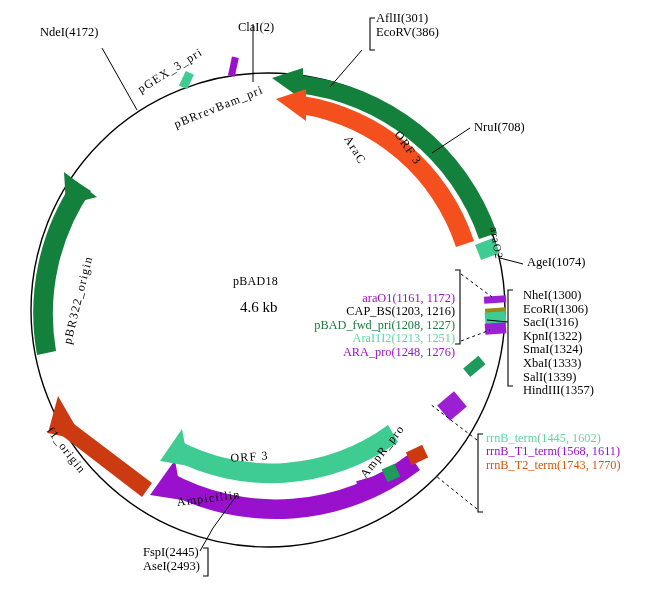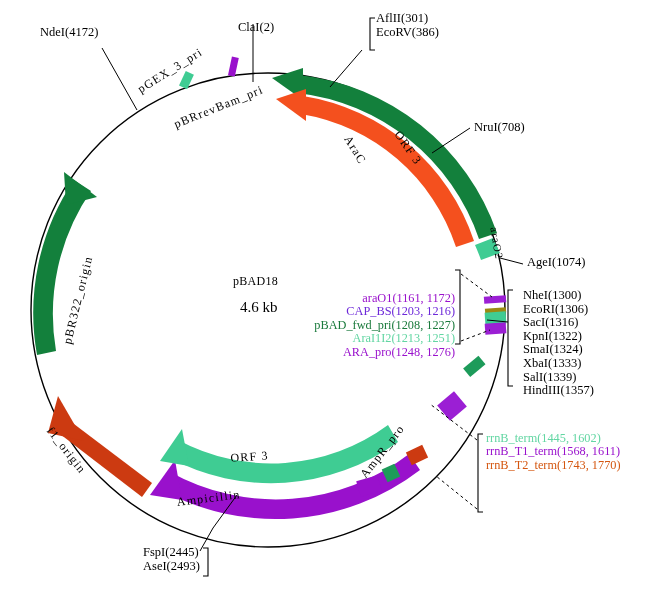--- a/index.html
+++ b/index.html
@@ -169,21 +169,21 @@
 <div class="grp" style="left:143px;top:546px;">
   <div>FspI(2445)</div>
   <div>AseI(2493)</div>
 </div>
 
 <div class="lbl ctr-title" style="left:233px;top:275px;">pBAD18</div>
 <div class="lbl ctr-sub" style="left:240px;top:300px;">4.6 kb</div>
 
 <div class="lbl ann" style="left:195px;top:270px;width:260px;margin-top:22px;">
   <div style="color:#9911cc">araO1(1161, 1172)</div>
-  <div style="color:#6d28d9">CAP_BS(1203, 1216)</div>
+  <div style="color:#000000">CAP_BS(1203, 1216)</div>
   <div style="color:#1a7a3c">pBAD_fwd_pri(1208, 1227)</div>
   <div style="color:#63d6a3">AraI1I2(1213, 1251)</div>
   <div style="color:#9911cc">ARA_pro(1248, 1276)</div>
 </div>
 
 <div class="lbl ann2" style="left:486px;top:432px;">
   <div style="color:#63d6a3">rrnB_term(1445, 1602)</div>
   <div style="color:#9911cc">rrnB_T1_term(1568, 1611)</div>
   <div style="color:#d4560f">rrnB_T2_term(1743, 1770)</div>
 </div>

